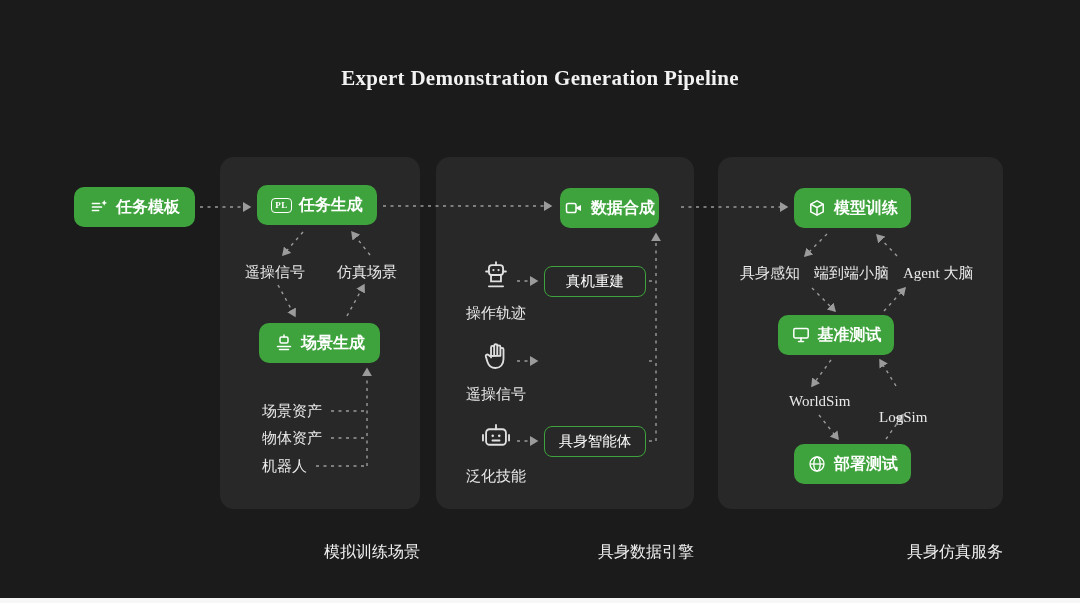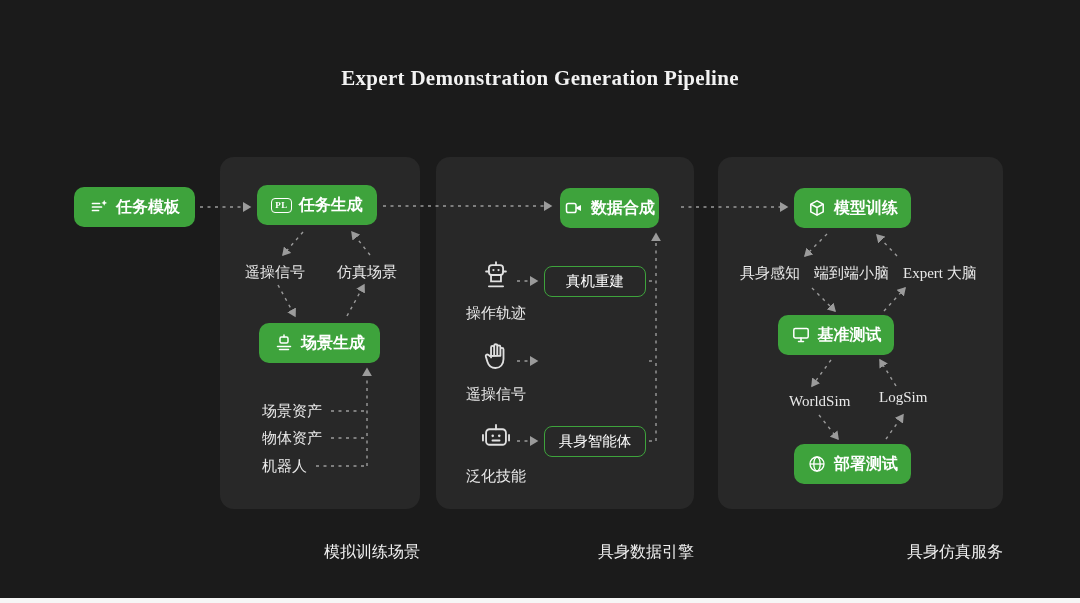--- a/index.html
+++ b/index.html
@@ -153,34 +153,34 @@
       <svg width="20" height="20" viewBox="0 0 20 20" fill="none" stroke="#fff" stroke-width="1.5" stroke-linejoin="round">
           <path d="M10 2.8l6.2 3.3v7.8L10 17.2l-6.2-3.3V6.1z"></path>
           <path d="M3.8 6.1L10 9.5l6.2-3.4M10 9.5v7.7"></path>
         </svg>
     </span>
     <span>模型训练</span>
   </div>
 
   <div class="txt" style="left:740px;top:264px">具身感知</div>
   <div class="txt" style="left:814px;top:264px">端到端小脑</div>
-  <div class="txt" style="left:903px;top:264px">Expert 大脑</div>
+  <div class="txt" style="left:903px;top:264px">Agent 大脑</div>
 
   <div class="gbtn" style="left:778px;top:315px;width:116px">
     <span class="icon">
       <svg width="20" height="20" viewBox="0 0 20 20" fill="none" stroke="#fff" stroke-width="1.5" stroke-linecap="round">
           <rect x="2.8" y="3.5" width="14.4" height="9.5" rx="1.5"></rect>
           <path d="M7.5 16.5h5M10 13v3.5"></path>
         </svg>
     </span>
     <span>基准测试</span>
   </div>
 
   <div class="txt" style="left:789px;top:392px">WorldSim</div>
-  <div class="txt" style="left:879px;top:388px">LogSim</div>
+  <div class="txt" style="left:879px;top:408px">LogSim</div>
 
   <div class="gbtn" style="left:794px;top:444px;width:117px">
     <span class="icon">
       <svg width="20" height="20" viewBox="0 0 20 20" fill="none" stroke="#fff" stroke-width="1.3">
           <circle cx="10" cy="10" r="7"></circle>
           <ellipse cx="10" cy="10" rx="3.2" ry="7"></ellipse>
           <path d="M3 10h14"></path>
         </svg>
     </span>
     <span>部署测试</span>

